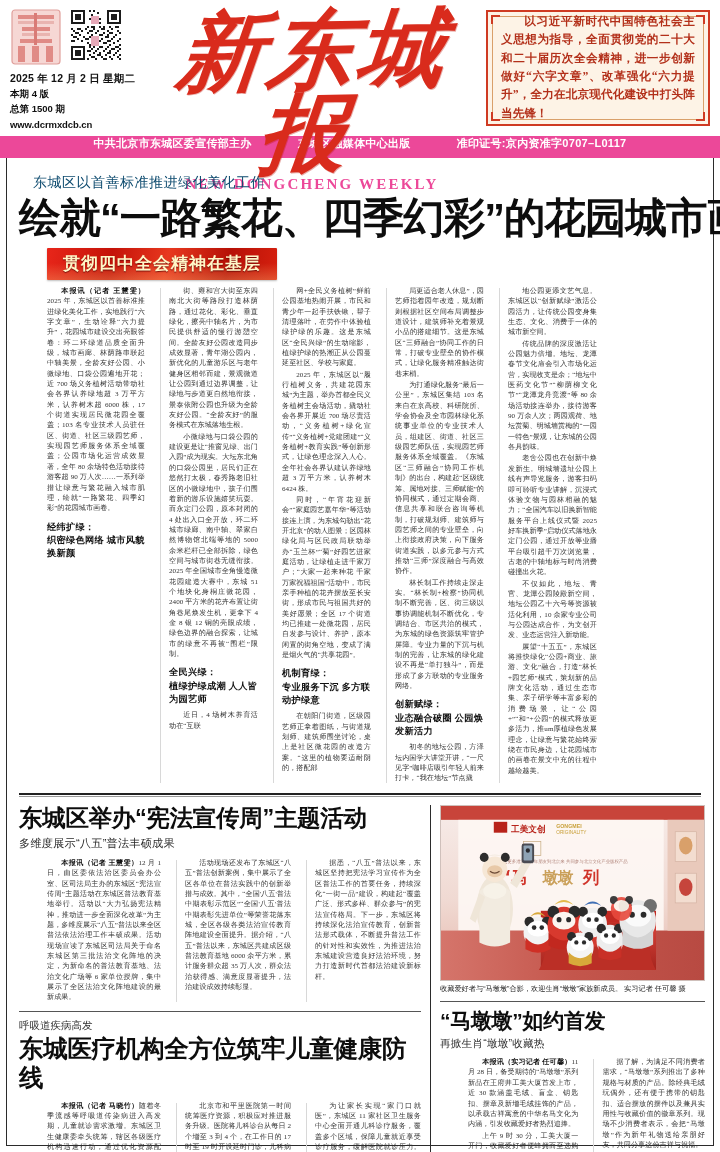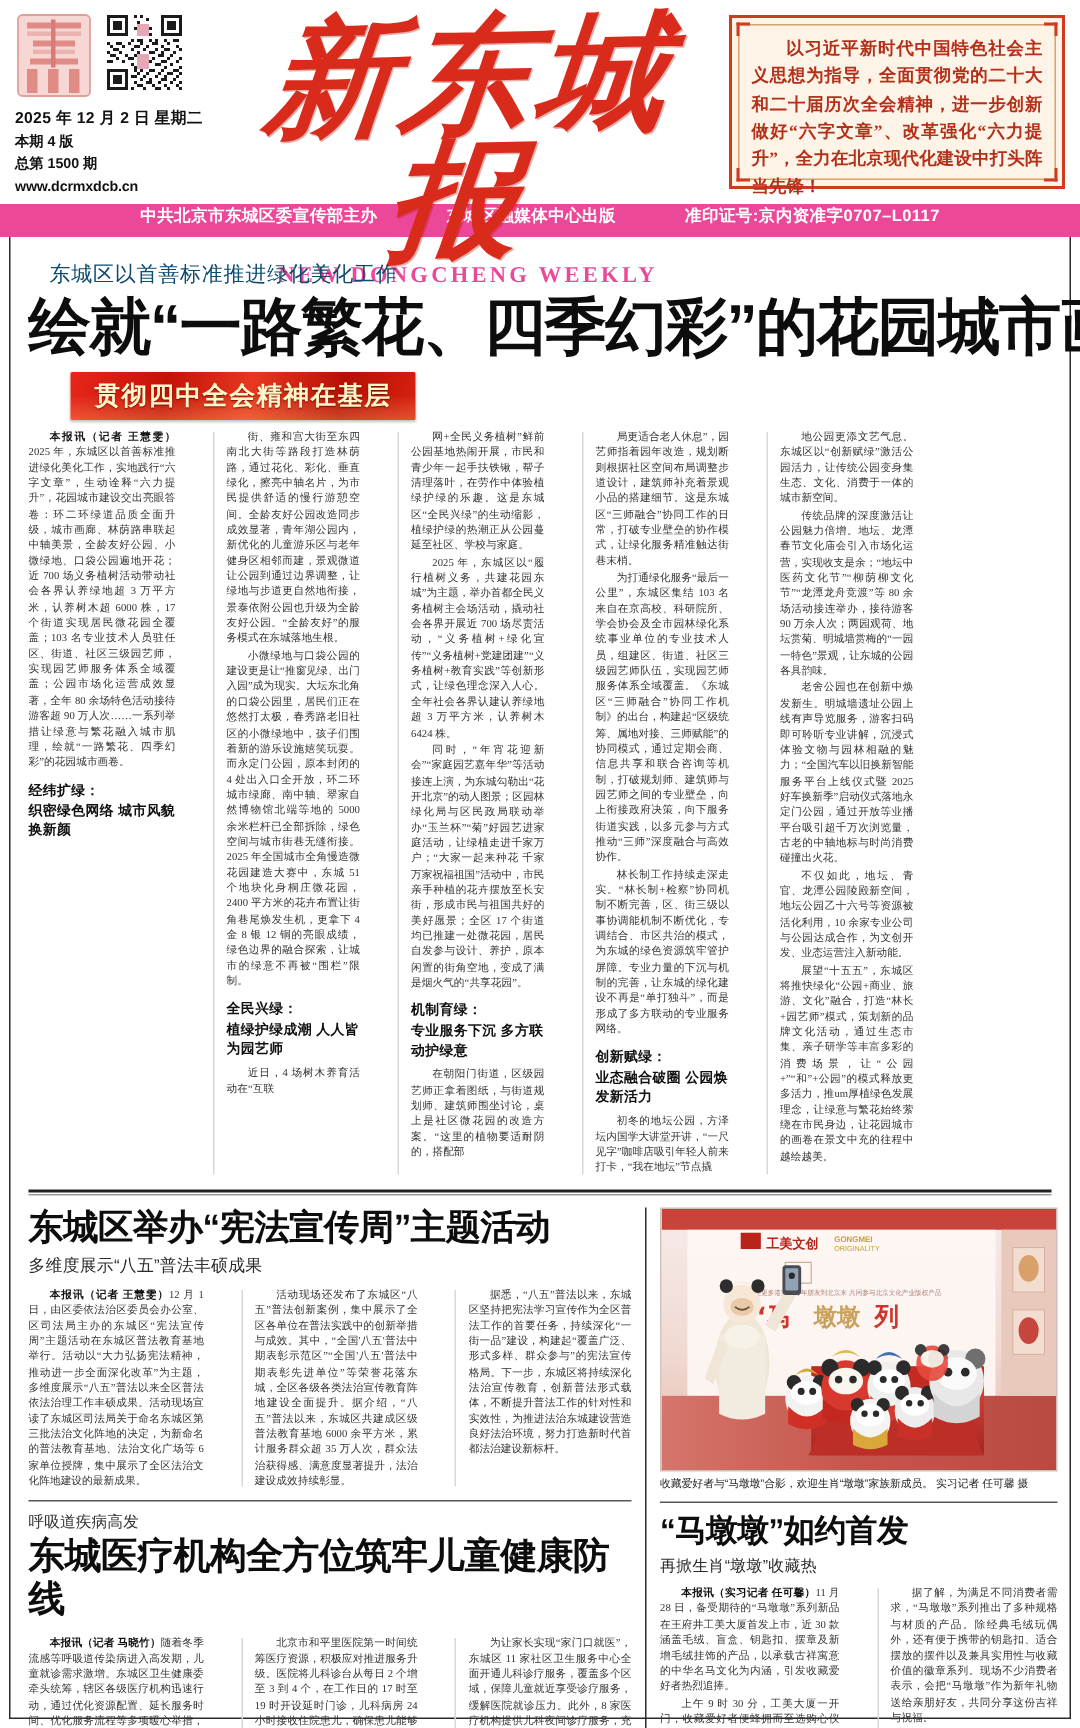--- a/index.html
+++ b/index.html
@@ -47,21 +47,21 @@
   .slogan-box {
     border: 2.5px solid #cf3a22;
     background: #fdf3e6;
     padding: 4px; position: relative;
     height: 116px;
   }
   .slogan-inner {
     border: 1px solid #d9a06a;
     height: 100%;
     padding: 7px 8px;
-    display: flex; align-items: flex-start;
+    display: flex; align-items: center;
   }
   .slogan-text {
     font-family: "Liberation Serif", serif;
     font-size: 11.6px; line-height: 1.58;
     font-weight: bold; color: #b3301a;
     text-indent: 2em; text-align: justify;
     letter-spacing: .1px;
   }
   .corner { position: absolute; width: 9px; height: 9px; border: 2px solid #cf3a22; }
   .c-tl { top: 3px; left: 3px; border-right: none; border-bottom: none; }
@@ -107,21 +107,21 @@
   }
   .ribbon-text {
     position: relative; z-index: 2;
     font-family: "Liberation Sans", sans-serif;
     font-size: 17px; font-weight: bold; color: #fff7c8;
     letter-spacing: 1px;
     text-shadow: 0 1px 1px rgba(90,0,0,.75);
   }
 
   
-  .cols { display: flex; gap: 16px; }
+  .cols { display: flex; gap: 6px; margin-left: 28px; }
   .col { position: relative; }
   .col + .col { padding-left: 9px; margin-left: 9px; }
   .col + .col::before {
     content: ""; position: absolute; left: 0; top: 2px; bottom: 2px; width: 1px;
     background: #d8d8d8;
   }
   .body-t {
     font-family: "Liberation Serif", "DejaVu Serif", serif;
     font-size: 7.1px; line-height: 1.46; color: #333;
     text-align: justify; text-justify: inter-character;

